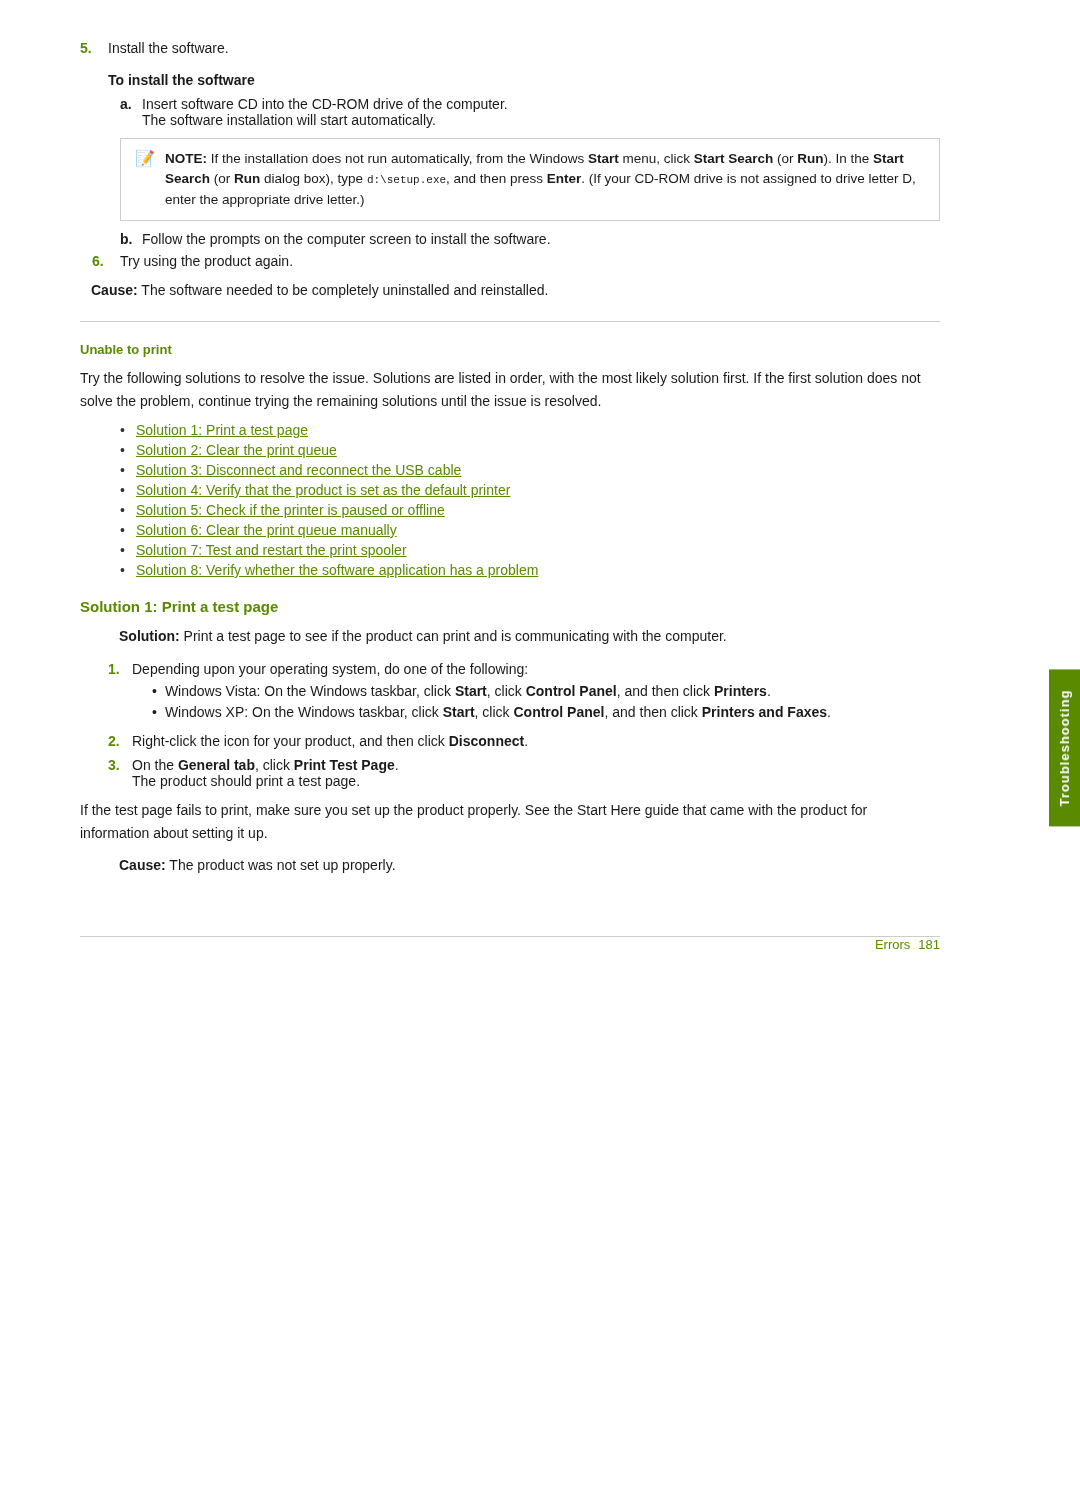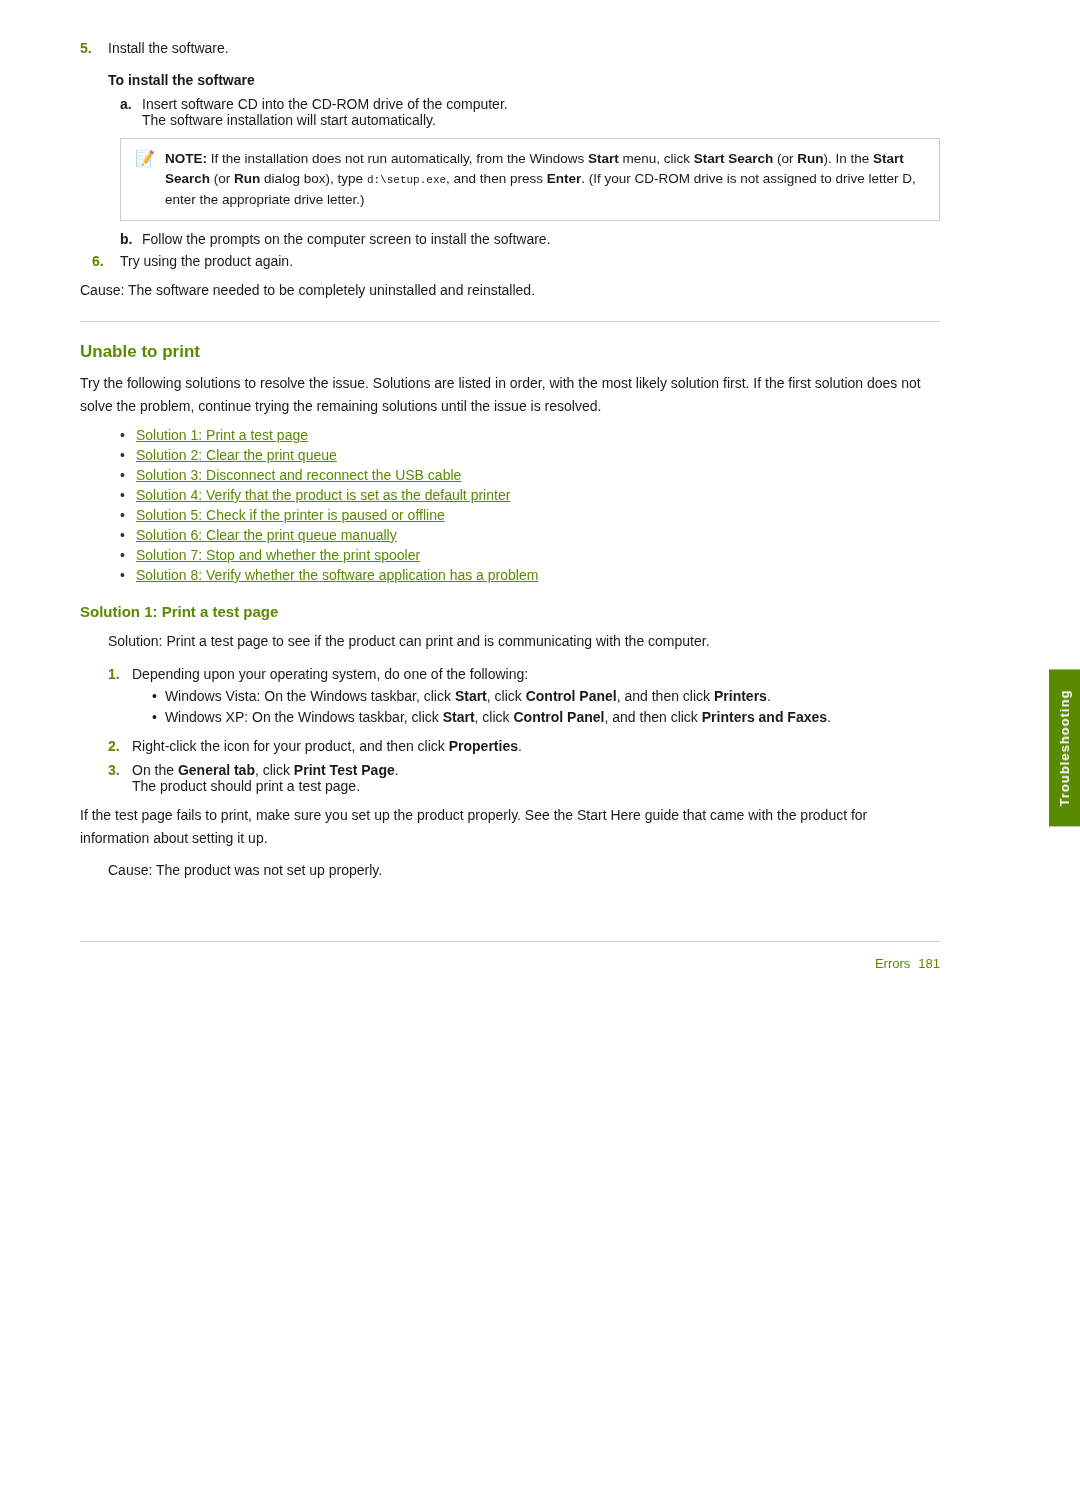--- a/index.html
+++ b/index.html
@@ -63,21 +63,21 @@
       font-weight: bold;
     }
     .divider {
       border: none;
       border-top: 1px solid #ccc;
       margin: 20px 0;
     }
     .section-heading {
       color: #5a8a00;
       font-weight: bold;
-      font-size: 17px;
+      font-size: 13px;
       margin-bottom: 10px;
     }
     .body-text {
       line-height: 1.6;
       margin-bottom: 10px;
     }
     .bullet-list {
       margin-left: 40px;
       margin-bottom: 14px;
     }
@@ -100,21 +100,22 @@
       font-weight: bold;
       font-size: 15px;
       margin: 20px 0 10px 0;
     }
     .solution-block {
       margin-left: 28px;
       margin-bottom: 14px;
       line-height: 1.6;
     }
     .solution-label {
-      font-weight: normal;
+      font-weight: bold;
+      margin-left: 11px;
     }
     .procedure-heading {
       font-weight: bold;
       margin: 14px 0 8px 28px;
     }
     .numbered-step {
       display: flex;
       gap: 8px;
       margin-bottom: 8px;
       margin-left: 28px;
@@ -241,21 +242,21 @@
     <div class="bullet-item">
       <span class="bullet-dot">•</span>
       <span class="link">Solution 5: Check if the printer is paused or offline</span>
     </div>
     <div class="bullet-item">
       <span class="bullet-dot">•</span>
       <span class="link">Solution 6: Clear the print queue manually</span>
     </div>
     <div class="bullet-item">
       <span class="bullet-dot">•</span>
-      <span class="link">Solution 7: Stop and whether the print spooler</span>
+      <span class="link">Solution 7: Test and restart the print spooler</span>
     </div>
     <div class="bullet-item">
       <span class="bullet-dot">•</span>
       <span class="link">Solution 8: Verify whether the software application has a problem</span>
     </div>
   </div>
 
   <div class="solution-heading">Solution 1: Print a test page</div>
 
   <div class="solution-block">
@@ -281,39 +282,39 @@
             Windows XP: On the Windows taskbar, click <strong>Start</strong>, click <strong>Control Panel</strong>, and then click <strong>Printers and Faxes</strong>.
           </span>
         </div>
       </div>
     </div>
   </div>
 
   <div class="numbered-step">
     <span class="num">2.</span>
     <span>
-      Right-click the icon for your product, and then click <strong>Properties</strong>.
+      Right-click the icon for your product, and then click <strong>Disconnect</strong>.
     </span>
   </div>
 
   <div class="numbered-step">
     <span class="num">3.</span>
     <div>
       <span>
         On the <strong>General tab</strong>, click <strong>Print Test Page</strong>.
       </span><br>
       <span>The product should print a test page.</span>
     </div>
   </div>
 
   <p class="body-text" style="margin-top: 10px;">If the test page fails to print, make sure you set up the product properly. See the Start Here guide that came with the product for information about setting it up.</p>
 
   <div class="cause-line">
     <span class="solution-label">Cause:</span>
     <span> </span><span>The product was not set up properly.</span>
   </div>
 
-  <div style="margin-top: 60px; border-top: 1px solid #ccc; padding-top: 14px; display: flex; justify-content: flex-end; align-items: center; gap: 8px;">
+  <div style="margin-top: 60px; border-top: 1px solid #ccc; padding-top: 0; display: flex; justify-content: flex-end; align-items: center; gap: 8px;">
     <span class="footer-text">Errors</span>
     <span class="footer-text">181</span>
   </div>
 
 </div>
 
 </body></html>

